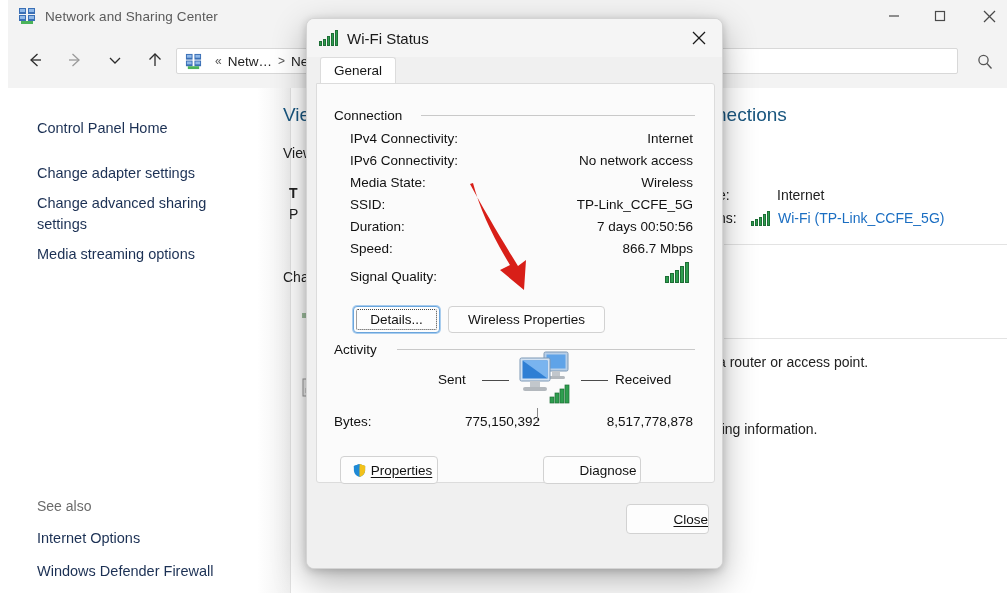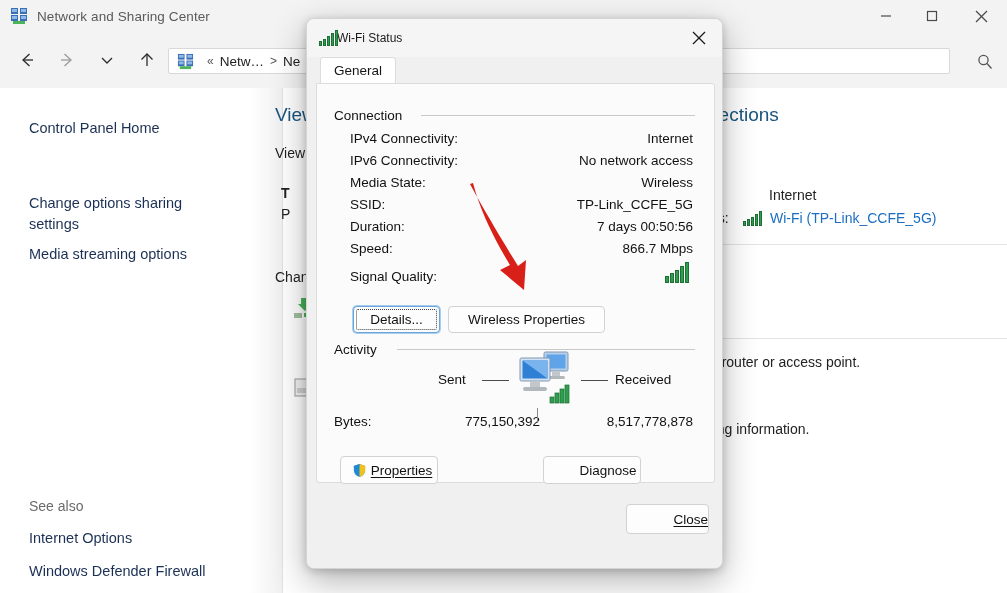--- a/index.html
+++ b/index.html
@@ -6,21 +6,21 @@
   html, body {
     margin: 0; padding: 0;
     width: 1007px; height: 593px;
     overflow: hidden;
     font-family: "Liberation Sans", sans-serif;
     background: #ffffff;
   }
   #root { position: relative; width: 1007px; height: 593px; background:#fff; }
 
   
-  .bgwin { position:absolute; inset:0; background:#84cc16; }
+  .bgwin { position:absolute; inset:0; background:#84cc16;margin-left:8px; }
   .bg-titlebar {
     position:absolute; left:0; top:0; width:1007px; height:32px;
     background:#f3f3f3; display:flex; align-items:center;
   }
   .bg-title-icon { margin-left:10px; width:18px; height:18px; position:relative; }
   .bg-title-text {
     margin-left:9px; font-size:13.5px; color:#5a5a5a; letter-spacing:.1px;
   }
   .winbtns { position:absolute; right:0; top:0; height:32px; display:flex; }
   .winbtn { width:46px; height:32px; display:flex; align-items:center; justify-content:center; color:#4a4a4a; }
@@ -62,21 +62,21 @@
     position:absolute; left:306px; top:18px; width:417px; height:551px;
     background:#f0f0f0; border-radius:8px;
     box-shadow: 0 12px 34px rgba(0,0,0,.30), 0 2px 8px rgba(0,0,0,.18);
     border:1px solid #d4d4d4; overflow:hidden;
   }
   .dlg-titlebar {
     position:absolute; left:0; top:0; width:100%; height:38px;
     background:#f5f5f5; display:flex; align-items:center;
   }
   .dlg-title-icon { margin-left:12px; width:18px; height:16px; position:relative; }
-  .dlg-title-text { font-size:12px; color:#1a1a1a; }
+  .dlg-title-text { margin-left:10px; font-size:15px; color:#1a1a1a; }
   .dlg-close {
     position:absolute; right:0; top:0; width:46px; height:38px;
     display:flex; align-items:center; justify-content:center; color:#1a1a1a;
   }
   .tabstrip { position:absolute; left:0; top:38px; width:100%; height:26px; background:#f0f0f0; }
   .tab {
     position:absolute; left:13px; top:0; height:26px; padding:0 13px;
     background:#ffffff; border:1px solid #dcdcdc; border-bottom:none;
     border-radius:3px 3px 0 0; display:flex; align-items:center;
     font-size:13.5px; color:#161616;
@@ -205,21 +205,22 @@
       <svg width="20" height="20" viewBox="0 0 20 20">
           <circle cx="8.5" cy="8" r="4.6" fill="none" stroke="#555" stroke-width="1.3"></circle>
           <line x1="12" y1="11.5" x2="16.5" y2="16.5" stroke="#555" stroke-width="1.3"></line>
         </svg>
     </span>
 
     <div class="bg-content">
 
       <div class="sidebar">
         <div class="sb-link" style="top:30px;">Control Panel Home</div>
-        <div class="sb-link" style="top:105px;">Change options sharing</div>
+        <div class="sb-link" style="top:75px;">Change adapter settings</div>
+        <div class="sb-link" style="top:105px;">Change advanced sharing</div>
         <div class="sb-link" style="top:126px;">settings</div>
         <div class="sb-link" style="top:156px;">Media streaming options</div>
 
         <div class="sb-head" style="top:410px;">See also</div>
         <div class="sb-link" style="top:440px;">Internet Options</div>
         <div class="sb-link" style="top:473px;">Windows Defender Firewall</div>
         <div class="sb-sep"></div>
       </div>
 
       <div class="mainpane">

